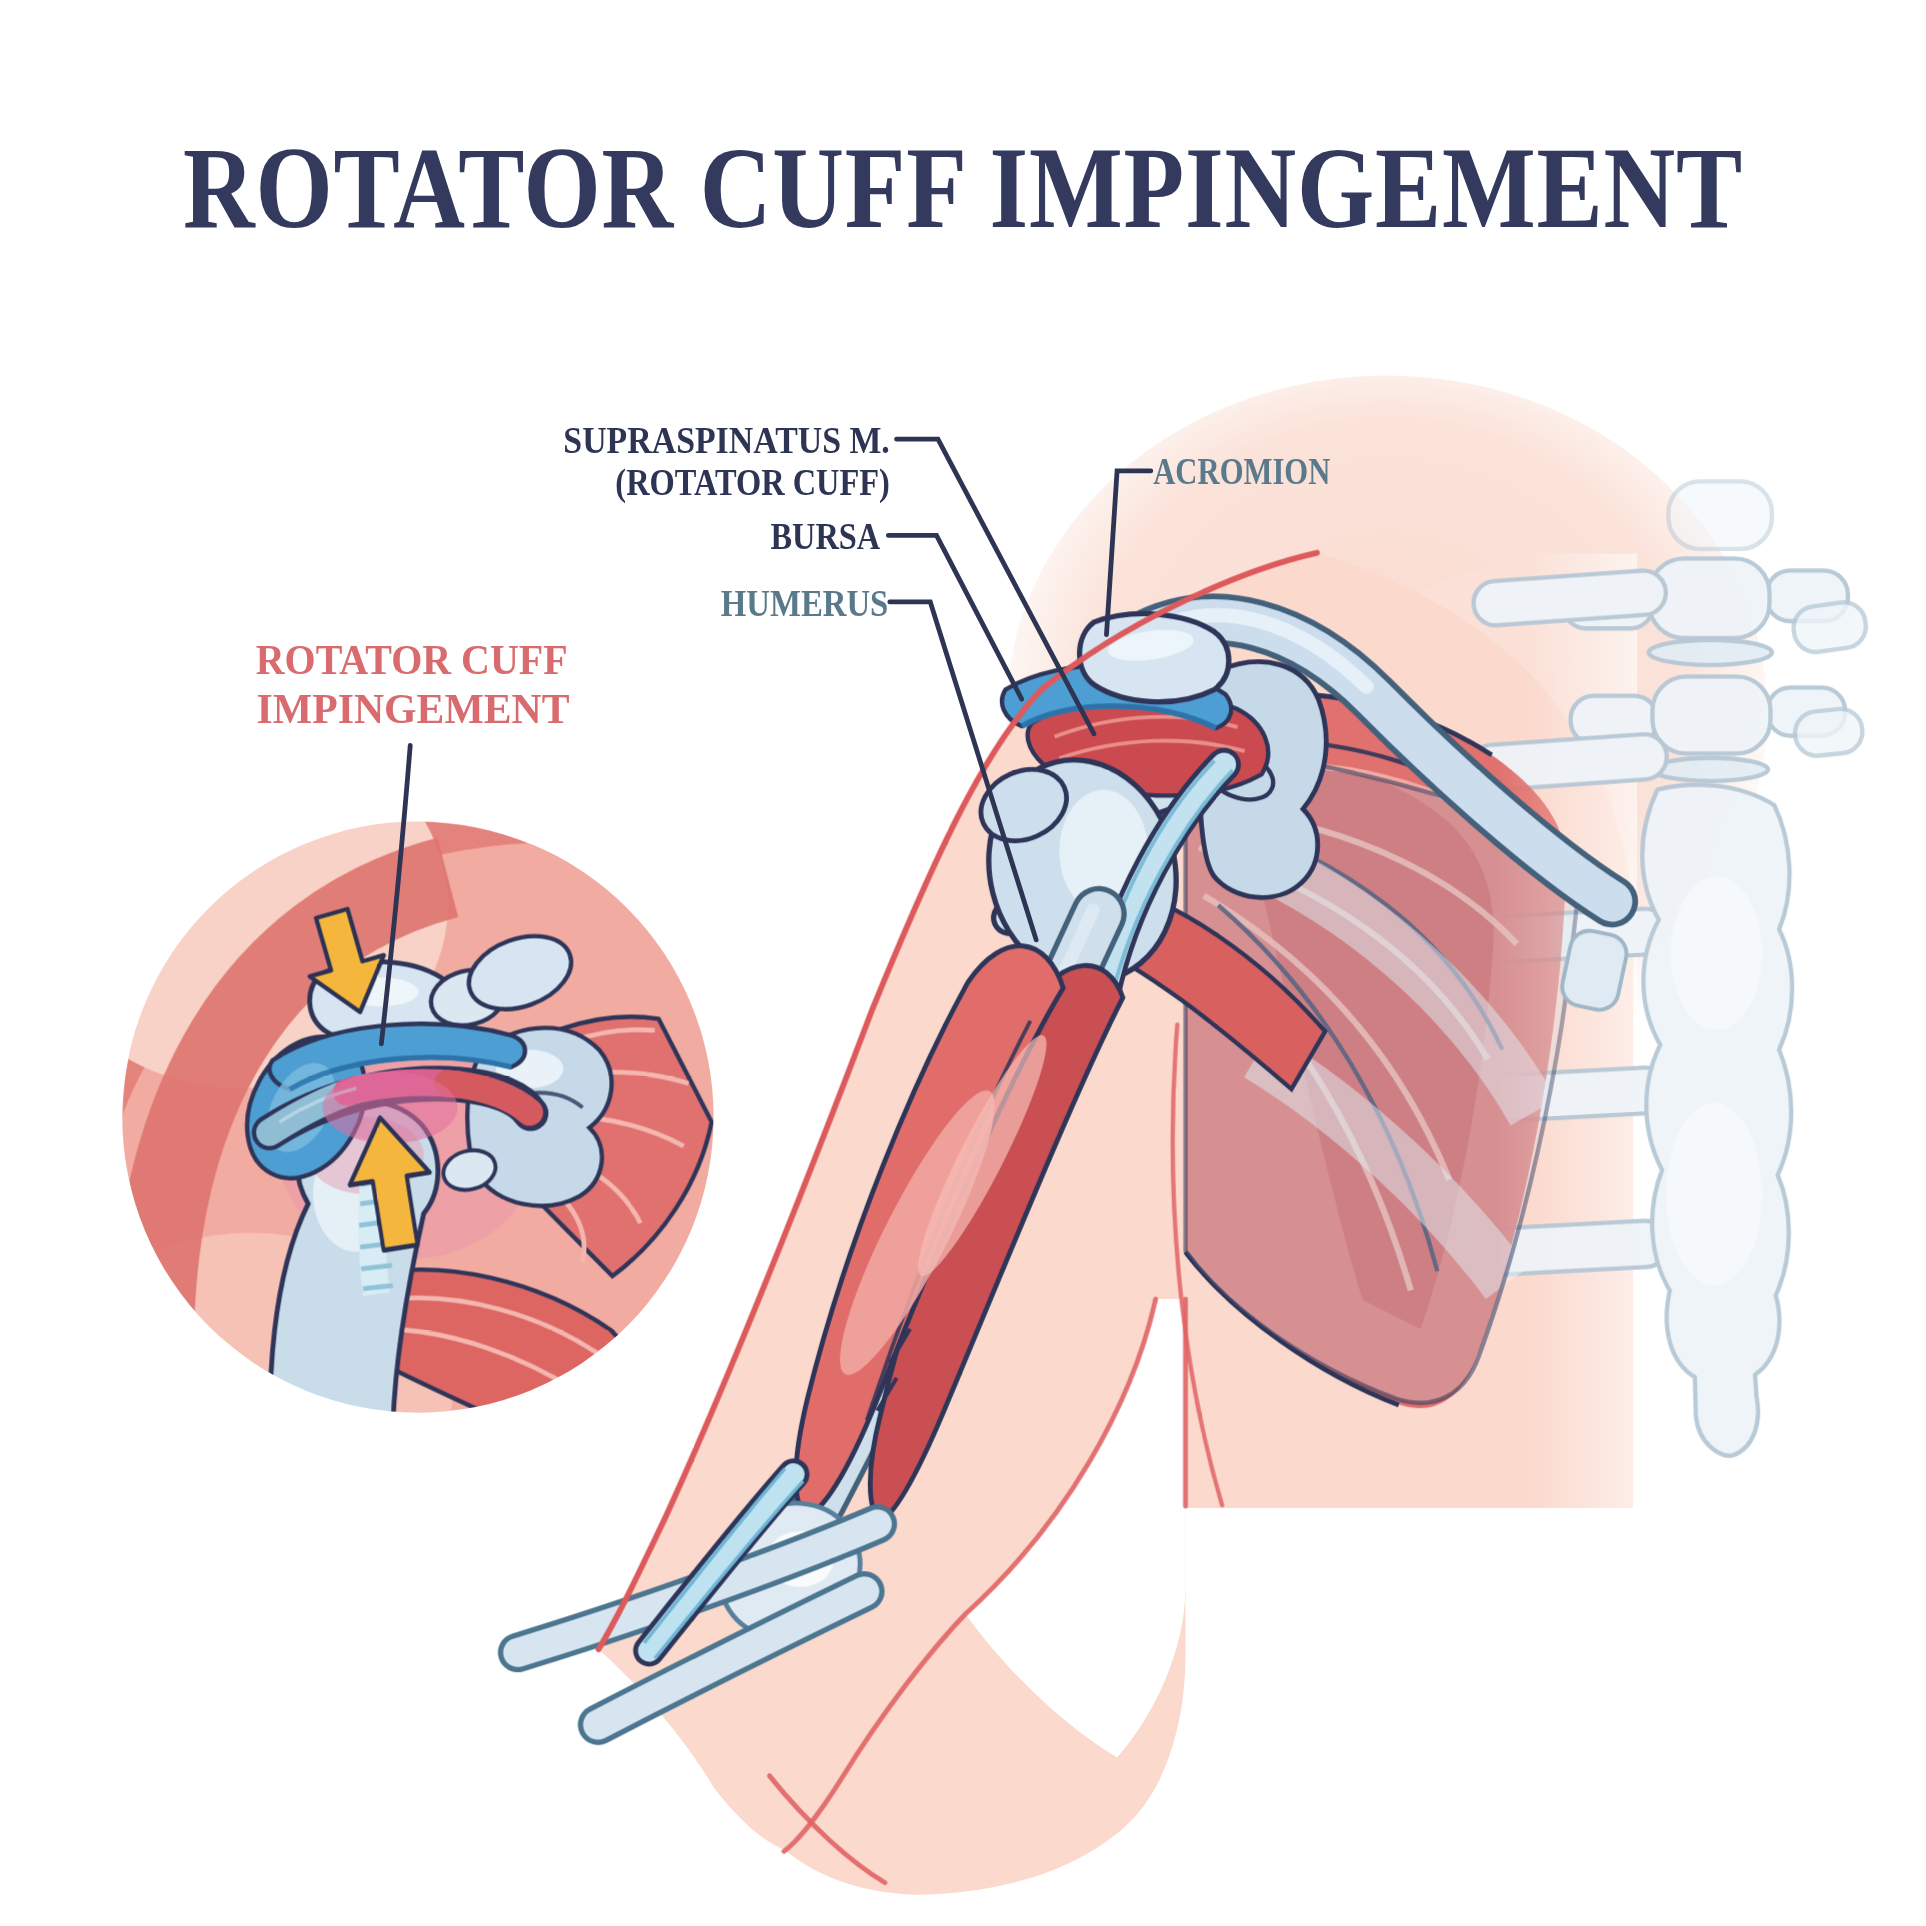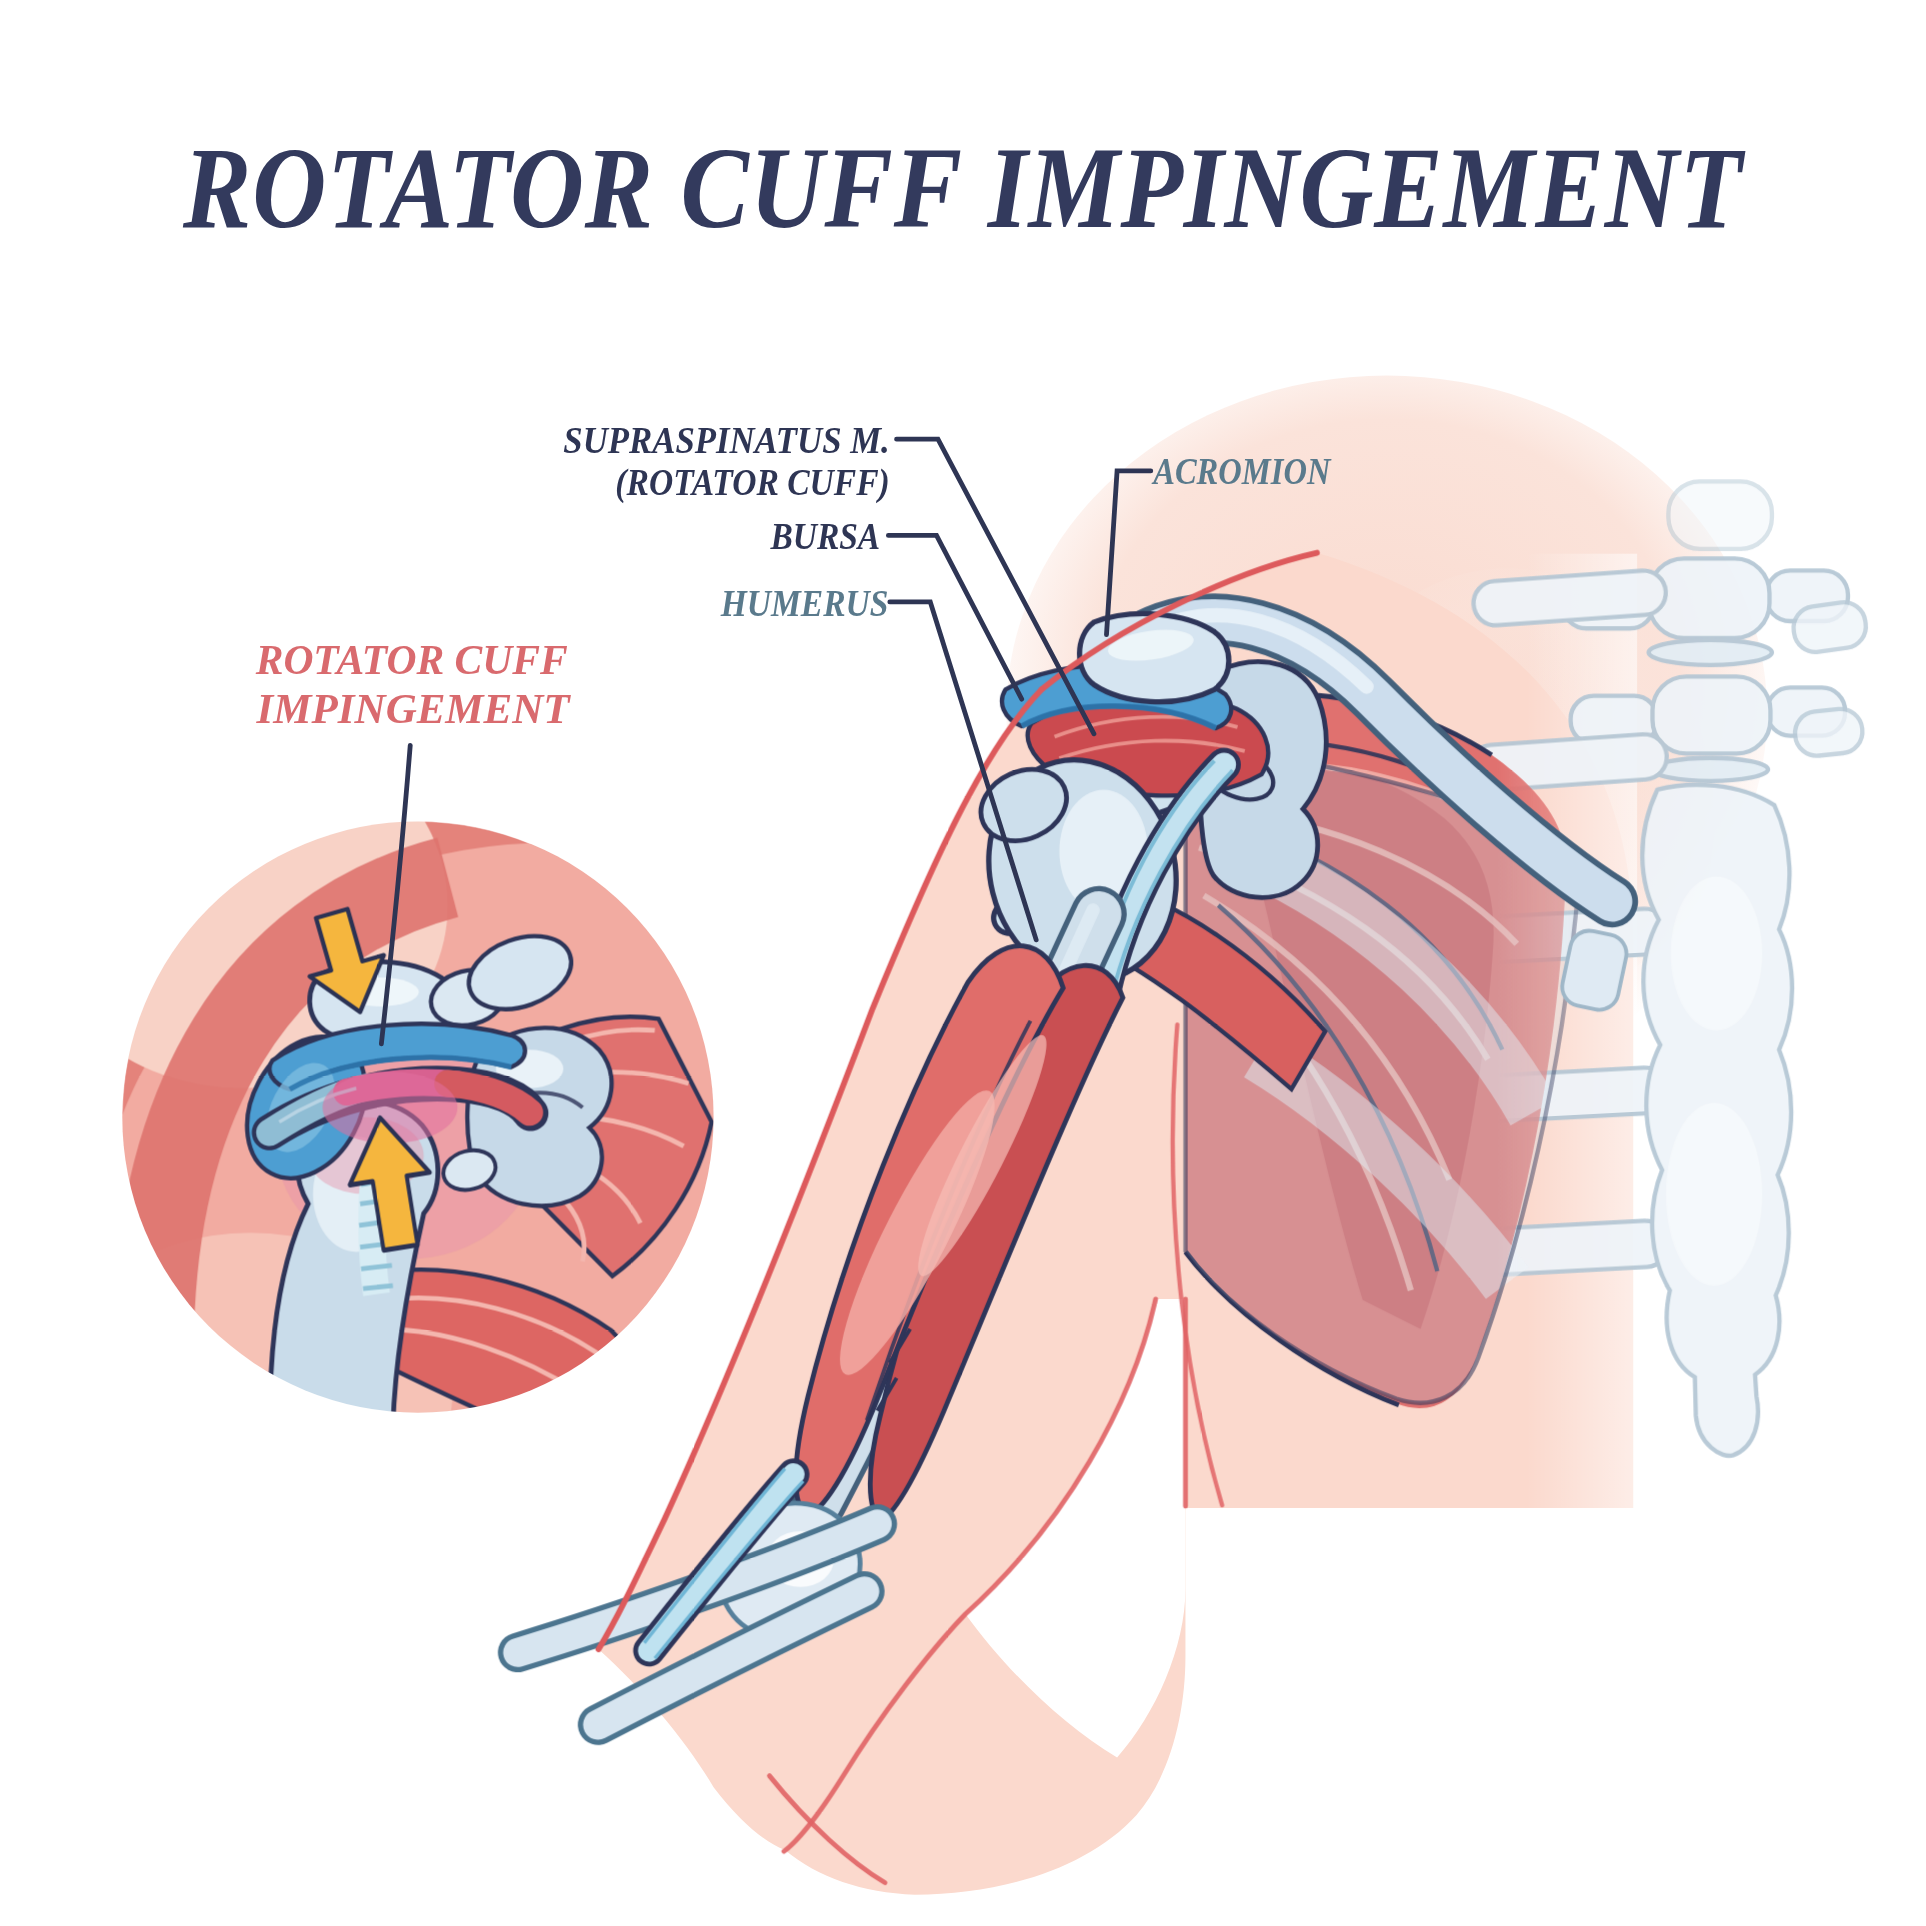--- a/index.html
+++ b/index.html
@@ -1,16 +1,16 @@
 <!DOCTYPE html>
 <html style="font-size:7.7px"><head>
 <meta charset="utf-8">
 <style>
   html,body{margin:0;padding:0;background:#ffffff;}
-  .stage{width:1926px;height:1926px;position:relative;font-style:italic;}
+  .stage{width:1926px;height:1926px;position:relative;}
   svg{display:block;}
   text{font-family:"Liberation Serif","DejaVu Serif",serif;font-weight:700;}
   .ttl{letter-spacing:2px;}
 </style>
 </head>
 <body>
 
 <div class="stage">
 <svg viewBox="0 0 4000 4000" width="1926" height="1926">
   <defs>

